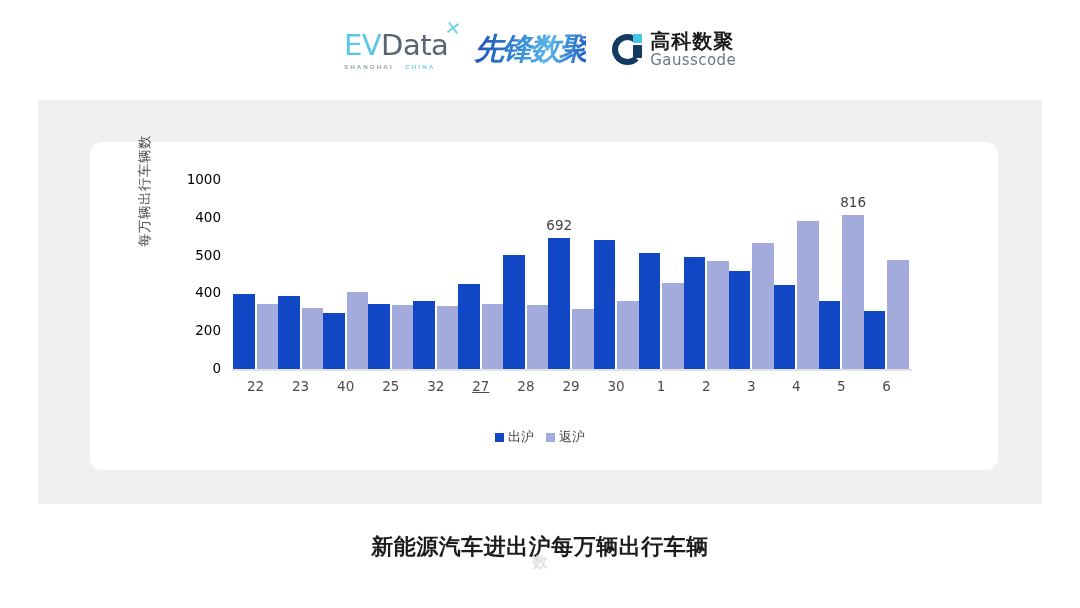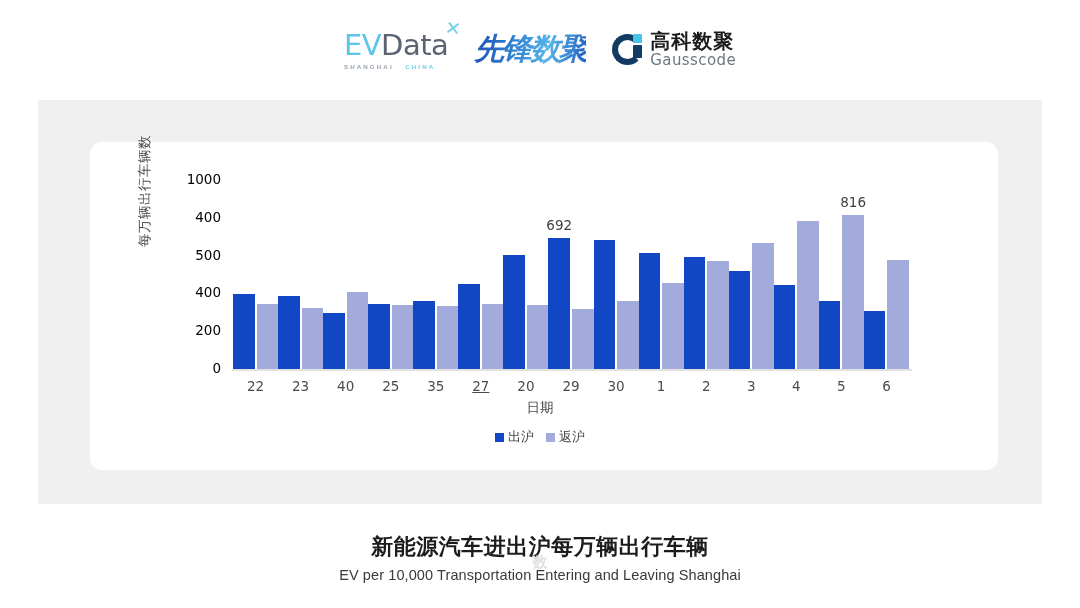--- a/index.html
+++ b/index.html
@@ -292,42 +292,40 @@
         <div class="group" style="left: 630.933px; width: 45.0667px;">
           <div class="bar a" style="height: 58.212px; background: rgb(17, 70, 196);"></div>
           <div class="bar b" style="height: 109.242px; background: rgb(163, 171, 220);"></div>
         </div>
       </div>
     <div id="xticks">
         <div class="xtick" style="left: 233.533px;">22</div>
         <div class="xtick" style="left: 278.6px;">23</div>
         <div class="xtick" style="left: 323.667px;">40</div>
         <div class="xtick" style="left: 368.733px;">25</div>
-        <div class="xtick" style="left: 413.8px;">35</div>
+        <div class="xtick" style="left: 413.8px;">32</div>
         <div class="xtick" style="left: 458.867px; text-decoration: underline;">27</div>
-        <div class="xtick" style="left: 503.933px;">20</div>
+        <div class="xtick" style="left: 503.933px;">28</div>
         <div class="xtick" style="left: 549px; text-align: center;">29</div>
         <div class="xtick" style="left: 594.067px;">30</div>
         <div class="xtick" style="left: 639.133px;">1</div>
         <div class="xtick" style="left: 684.2px;">2</div>
         <div class="xtick" style="left: 729.267px;">3</div>
         <div class="xtick" style="left: 774.333px;">4</div>
         <div class="xtick" style="left: 819.4px;">5</div>
         <div class="xtick" style="left: 864.467px;">6</div>
       </div>
-    <div class="xlabel">日期</div>
     <div class="legend" id="legend">
         <div class="legend-item">
           <span class="swatch a" style="background: rgb(17, 70, 196);"></span>
           <span>出沪</span>
         </div>
         <div class="legend-item">
           <span class="swatch b" style="background: rgb(163, 171, 220);"></span>
           <span>返沪</span>
         </div>
       </div>
   </div>
 
   <div class="title-cn">新能源汽车进出沪每万辆出行车辆</div>
   <div class="title-ghost">数</div>
-  <div class="title-en">EV per 10,000 Transportation Entering and Leaving Shanghai</div>
 
 </div>
 
 </body></html>

